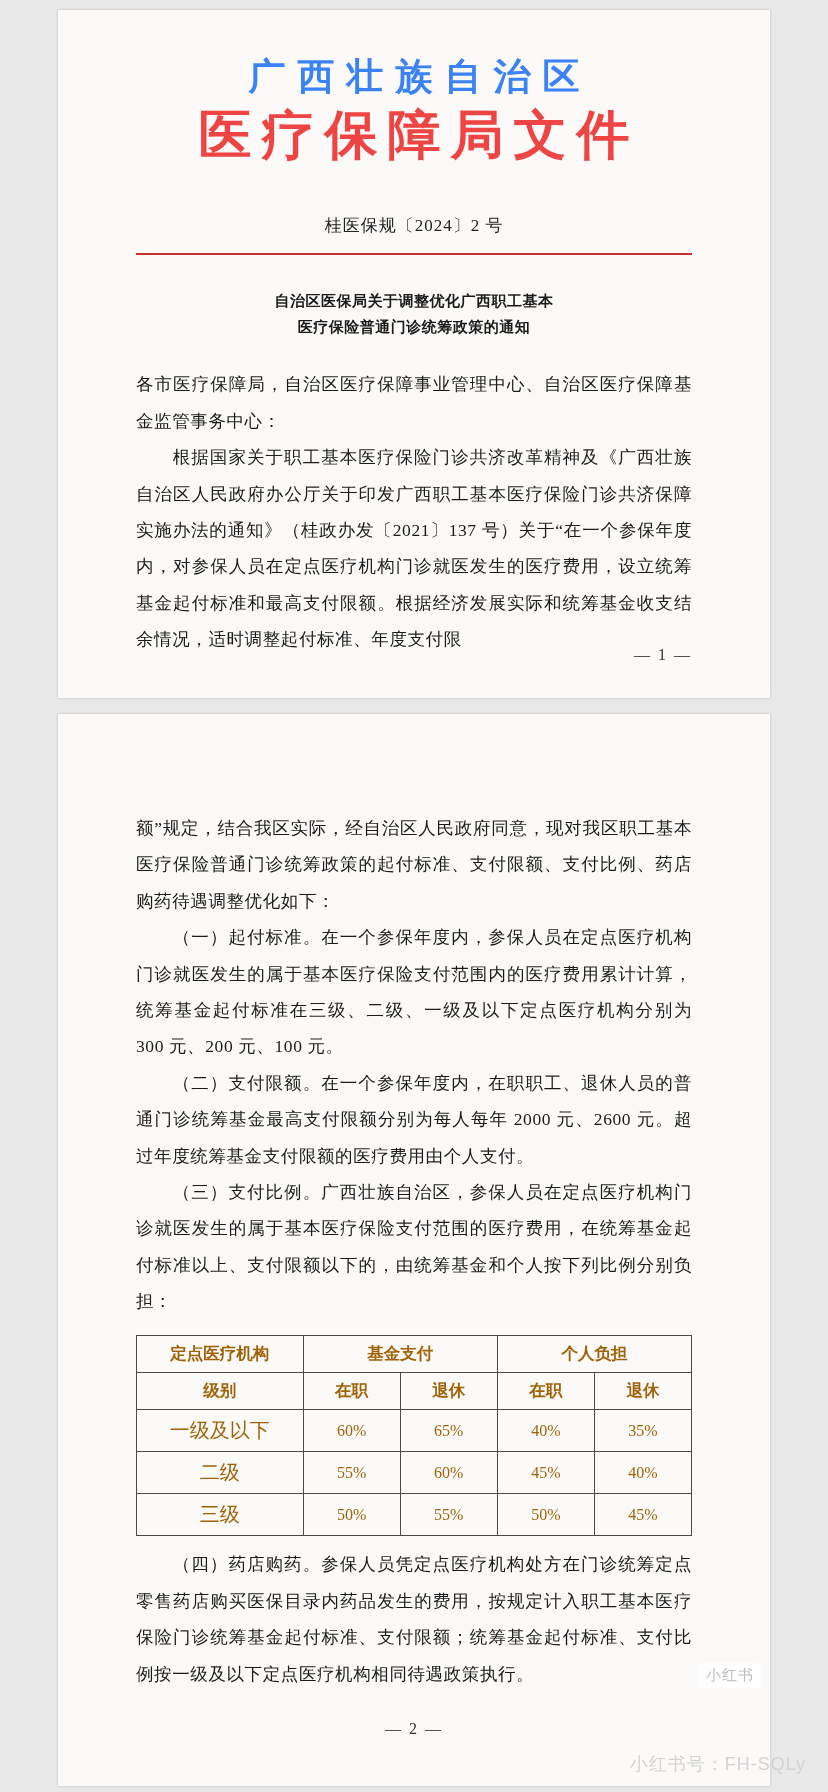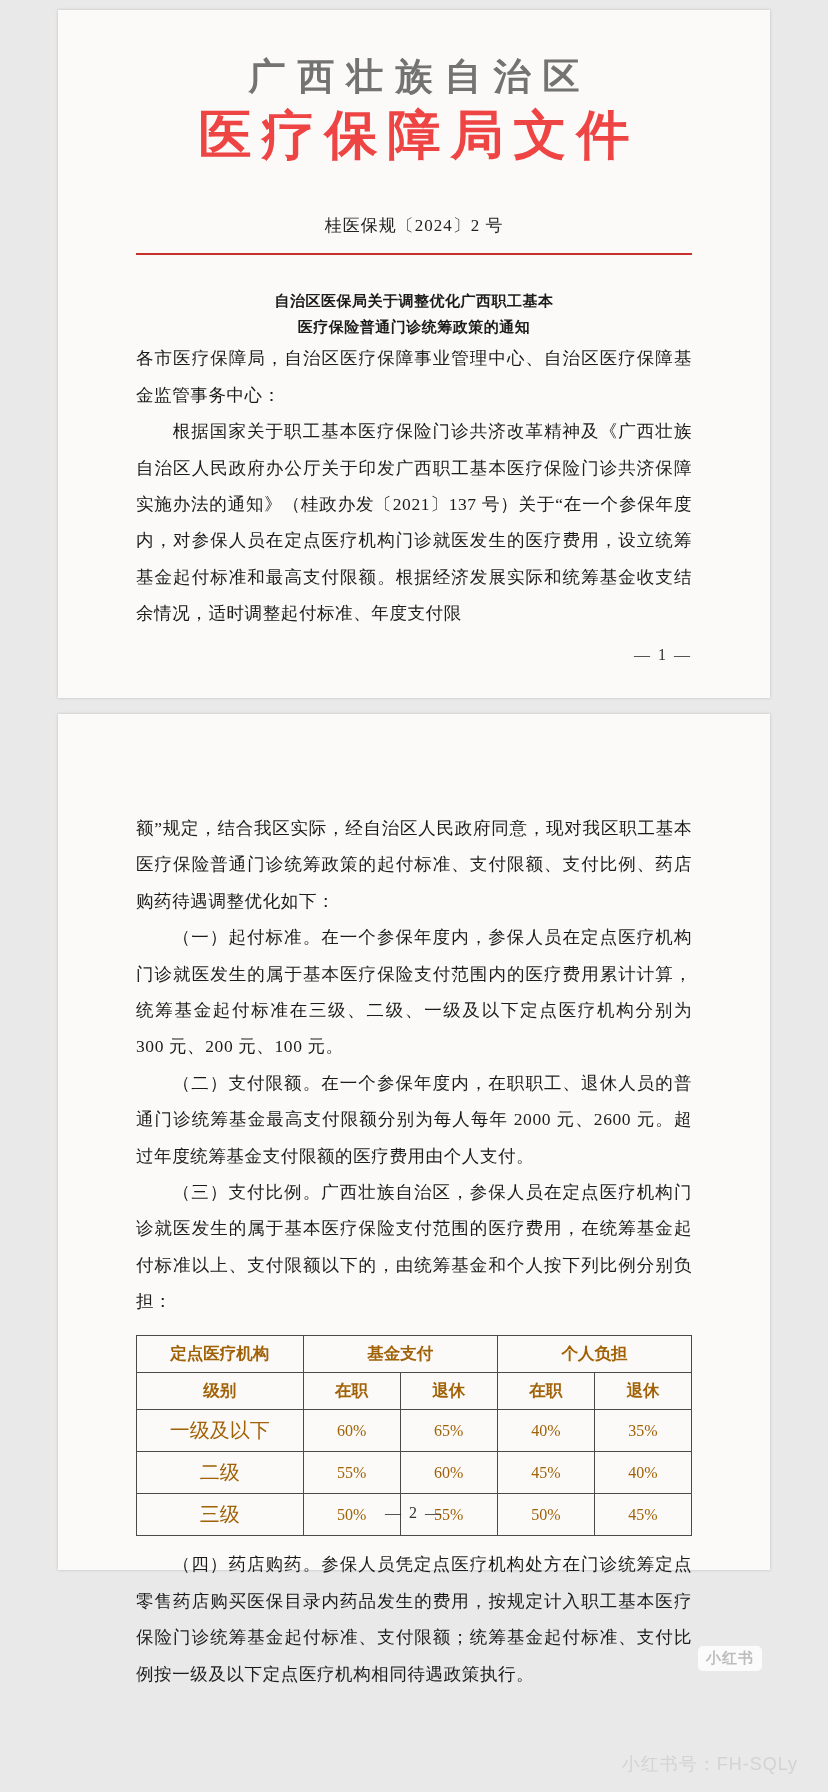--- a/index.html
+++ b/index.html
@@ -29,32 +29,32 @@
   .page-1 {
     margin: 10px 58px 0 58px;
     width: 712px;
     height: 688px;
     box-sizing: border-box;
     padding: 0;
   }
   .page-2 {
     margin: 16px 58px 0 58px;
     width: 712px;
-    height: 856px;
+    height: 1072px;
     box-sizing: border-box;
     padding: 0;
   }
 
   
   .masthead {
     text-align: center;
     padding-top: 44px;
   }
   .mast-line1 {
-    color: #737373;
+    color: #3b82f6;
     font-family: "Liberation Serif", "DejaVu Serif", serif;
     font-weight: bold;
     font-size: 37px;
     letter-spacing: 12px;
     text-indent: 12px;
     line-height: 1.25;
   }
   .mast-line2 {
     color: #ef4444;
     font-family: "Liberation Serif", "DejaVu Serif", serif;
@@ -92,21 +92,21 @@
     letter-spacing: 0.5px;
   }
   .doc-title span { display: block; }
   p.para {
     font-size: 17.5px;
     line-height: 2.08;
     margin: 0;
     text-align: justify;
     letter-spacing: 0.6px;
   }
-  p.para.first { }
+  p.para.first { margin-top: 26px; }
   p.indent { text-indent: 2.1em; }
   .page-num {
     position: absolute;
     bottom: 34px;
     left: 0;
     right: 0;
     text-align: center;
     font-size: 16px;
     color: #333;
     letter-spacing: 2px;
@@ -136,33 +136,33 @@
   table.rate-table th { font-weight: bold; font-size: 16.5px; }
   td.rowhead { font-weight: bold; text-align: left; padding-left: 14px; font-size: 20px;}
   th.cornerhead { font-weight: bold; }
   .col-inst { width: 30%; }
   .col-d { width: 17.5%; }
 
   
   .wm-badge {
     position: absolute;
     right: 66px;
-    bottom: 121px;
+    bottom: 104px;
     background: rgba(255,255,255,0.82);
     color: #bdbdbd;
     font-family: "Liberation Sans", sans-serif;
     font-size: 15px;
-    font-weight: bold;
+    font-weight: normal;
     padding: 3px 8px;
     border-radius: 5px;
     letter-spacing: 1px;
   }
   .wm-bottom {
     position: absolute;
-    right: 30px;
+    right: 22px;
     bottom: 16px;
     color: #d3d3d3;
     font-family: "Liberation Sans", sans-serif;
     font-size: 18px;
     letter-spacing: 1px;
     white-space: nowrap;
   }
 </style>
 </head>
 <body>

